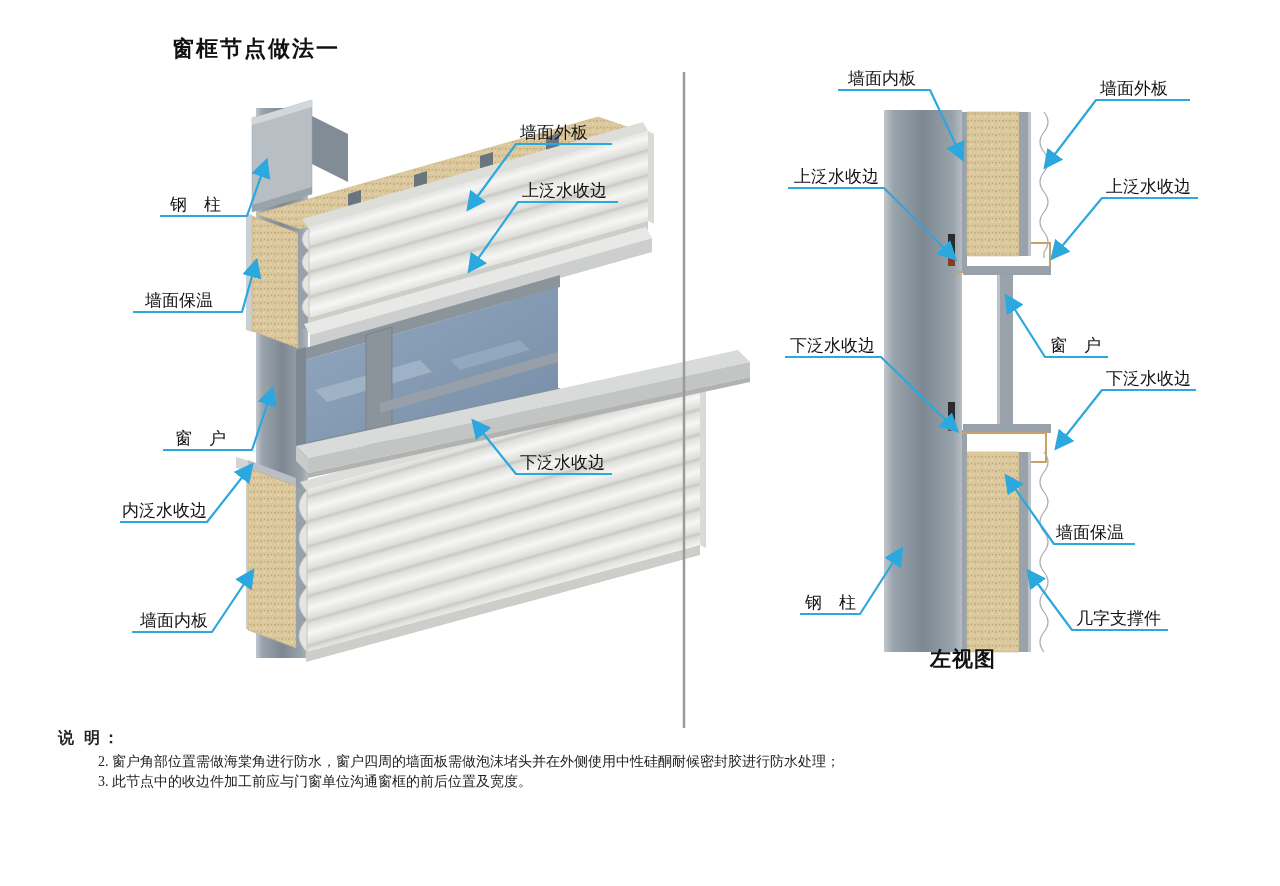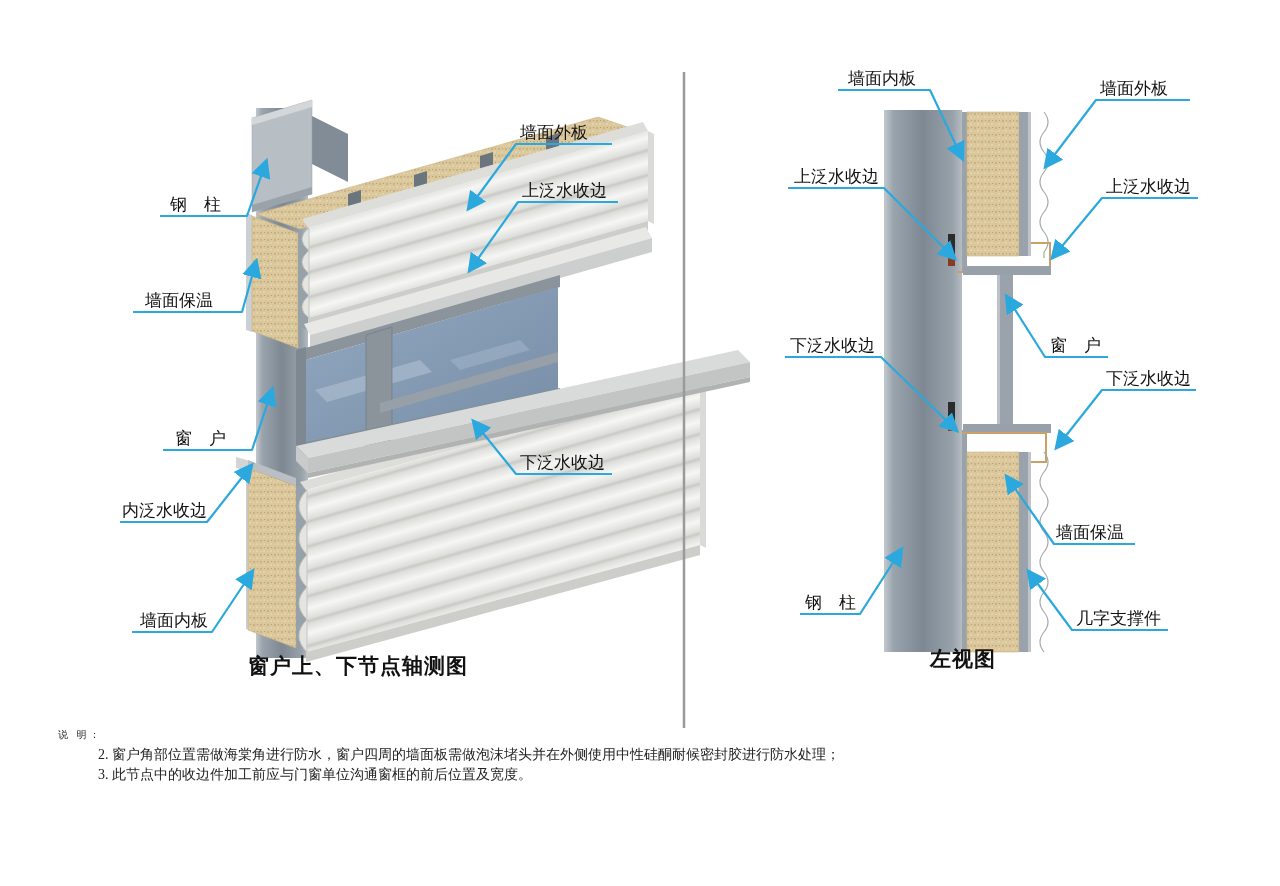--- a/index.html
+++ b/index.html
@@ -6,32 +6,33 @@
   .page{position:relative;width:1280px;height:886px;background:#ffffff;overflow:hidden;
         font-family:"Liberation Sans",sans-serif;color:#1a1a1a;}
   .title{position:absolute;left:172px;top:34px;font-size:22px;font-weight:bold;
          letter-spacing:2px;color:#111;}
   .caption{position:absolute;font-size:21px;font-weight:600;color:#111;
            font-family:"Liberation Serif",serif;letter-spacing:1px;}
   .caption-left{left:248px;top:652px;}
   .caption-right{left:930px;top:645px;}
   .notes{position:absolute;left:58px;top:728px;width:1150px;
          font-family:"Liberation Serif",serif;color:#222;}
-  .notes-heading{font-size:10px;font-weight:normal;letter-spacing:3px;}
+  .notes-heading{font-size:16px;font-weight:bold;letter-spacing:3px;}
   .notes-items{margin-top:3px;padding-left:40px;font-size:14px;line-height:20px;}
   svg{position:absolute;left:0;top:0;}
   svg text{font-family:"Liberation Sans",sans-serif;font-size:17px;fill:#111;}
   .leader{fill:none;stroke:#2BA8DD;stroke-width:2.2;stroke-linejoin:round;}
   .divider{stroke:#9a9a9a;stroke-width:2.5;}
 </style>
 </head>
 <body>
 
 <div class="page">
 
+  <div class="title">窗框节点做法一</div>
 
   <svg width="1280" height="886" viewBox="0 0 1280 886">
     <defs>
       <pattern id="speckle" width="7" height="7" patternUnits="userSpaceOnUse">
         <rect width="7" height="7" fill="#DBC79C"></rect>
         <circle cx="2" cy="2" r="0.9" fill="#C2A777"></circle>
         <circle cx="5" cy="5" r="0.8" fill="#EFE3C2"></circle>
         <circle cx="5.5" cy="1.5" r="0.6" fill="#B2976A"></circle>
         <circle cx="1.5" cy="5.5" r="0.6" fill="#E9DAB3"></circle>
       </pattern>
@@ -205,21 +206,20 @@
       <text x="1106" y="192">上泛水收边</text>
       <text x="790" y="351">下泛水收边</text>
       <text x="1050" y="351">窗　户</text>
       <text x="1106" y="384">下泛水收边</text>
       <text x="1056" y="538">墙面保温</text>
       <text x="805" y="608">钢　柱</text>
       <text x="1076" y="624">几字支撑件</text>
     </g>
   </svg>
 
-  <div class="caption caption-left">窗户上、下节点轴测图</div>
   <div class="caption caption-right">左视图</div>
 
   <div class="notes">
     <div class="notes-heading">说 明：</div>
     <div class="notes-items">
       <div>2. 窗户角部位置需做海棠角进行防水，窗户四周的墙面板需做泡沫堵头并在外侧使用中性硅酮耐候密封胶进行防水处理；</div>
       <div>3. 此节点中的收边件加工前应与门窗单位沟通窗框的前后位置及宽度。</div>
     </div>
   </div>
 

